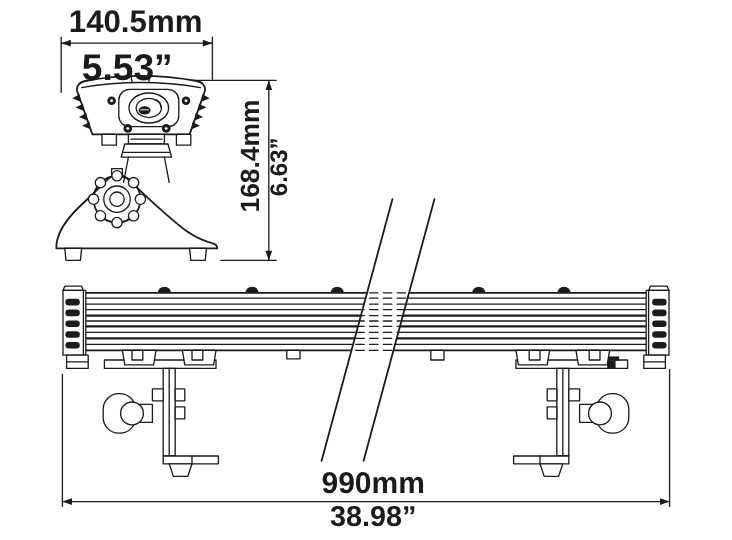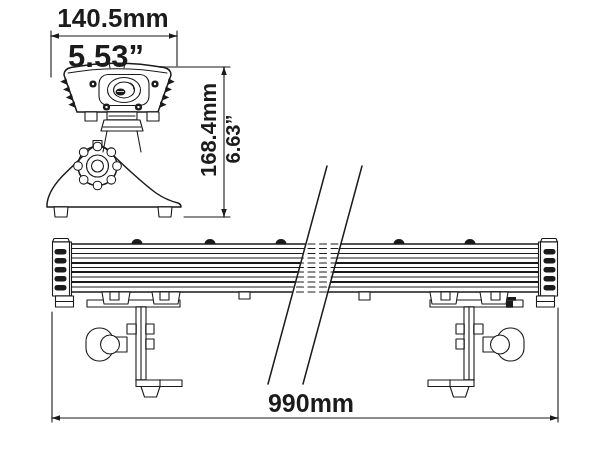--- a/index.html
+++ b/index.html
@@ -225,13 +225,14 @@
         <polygon class="fl" points="558,418 550,415.2 550,420.8"></polygon>
       </g>
     </g>
   </svg>
 
   <div class="dim-label" style="left:113px;top:18px;font-size:26px;">140.5mm</div>
   <div class="dim-label" style="left:106px;top:56px;font-size:31px;">5.53”</div>
   <div class="dim-label rot" style="left:209px;top:130px;font-size:22px;">168.4mm</div>
   <div class="dim-label rot" style="left:233px;top:139px;font-size:20px;">6.63”</div>
   <div class="dim-label" style="left:311px;top:403px;font-size:25px;">990mm</div>
+  <div class="dim-label" style="left:311px;top:431px;font-size:24px;">38.98”</div>
 </div>
 
 </body></html>

